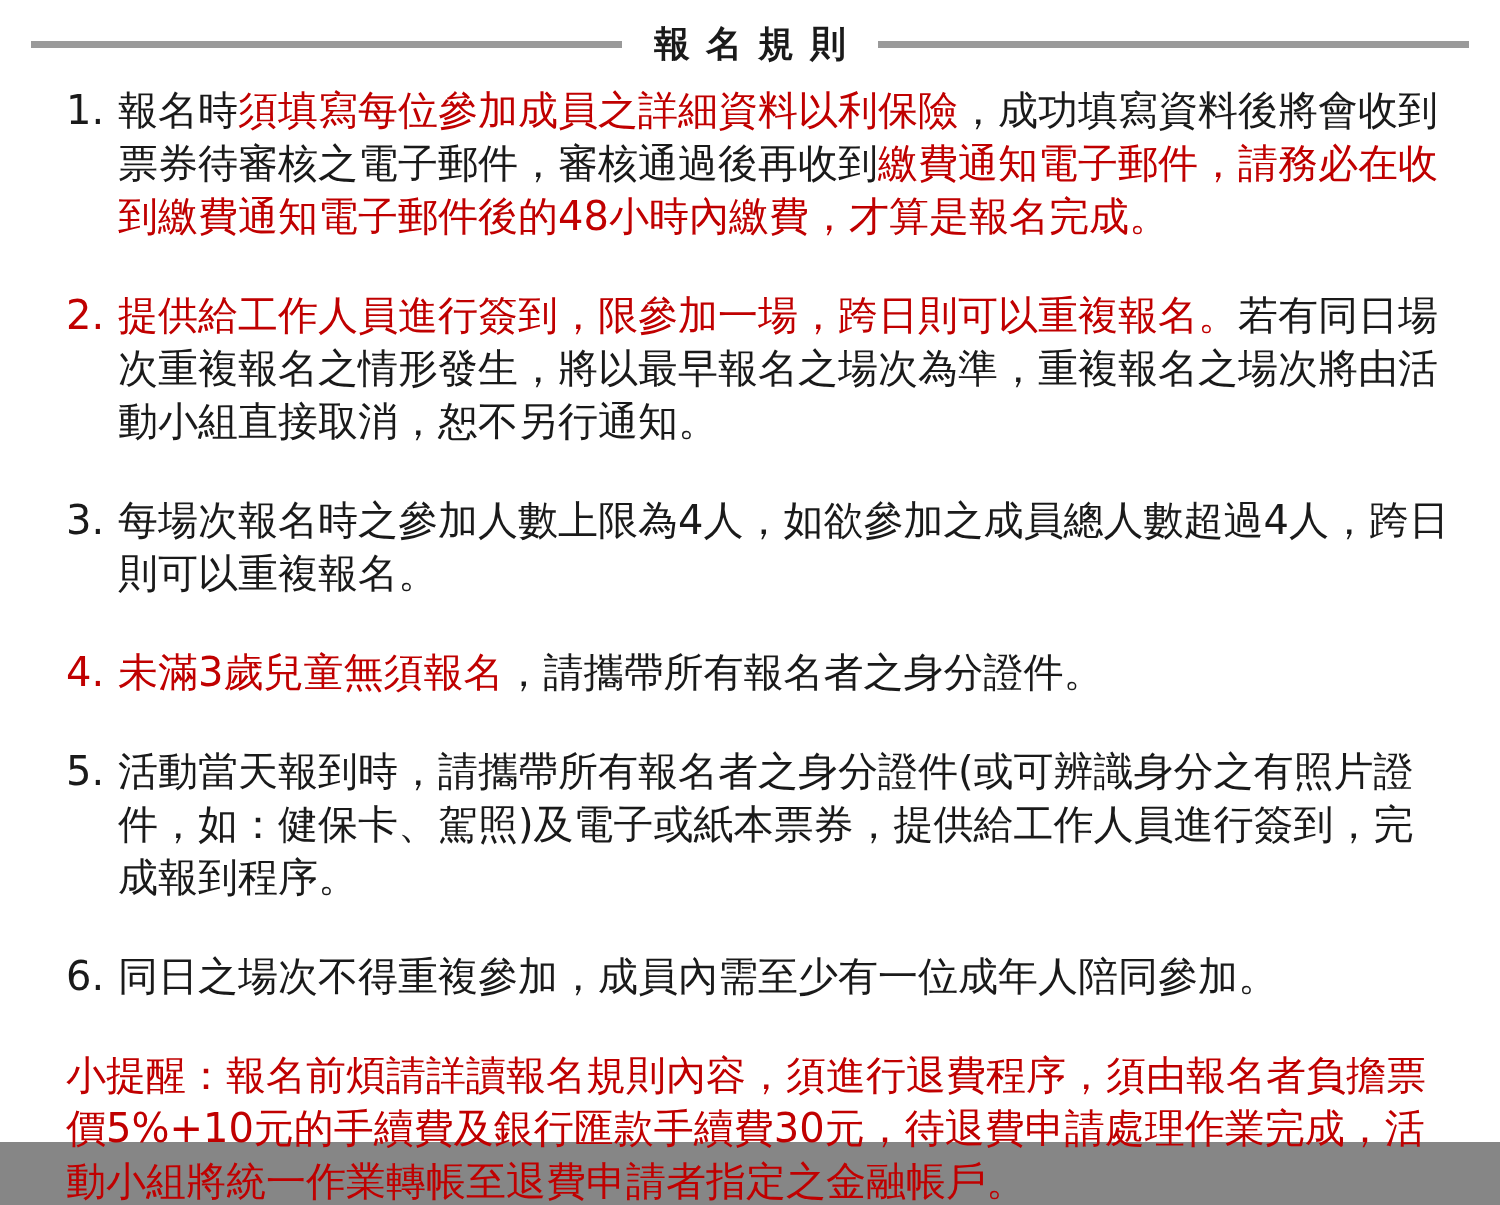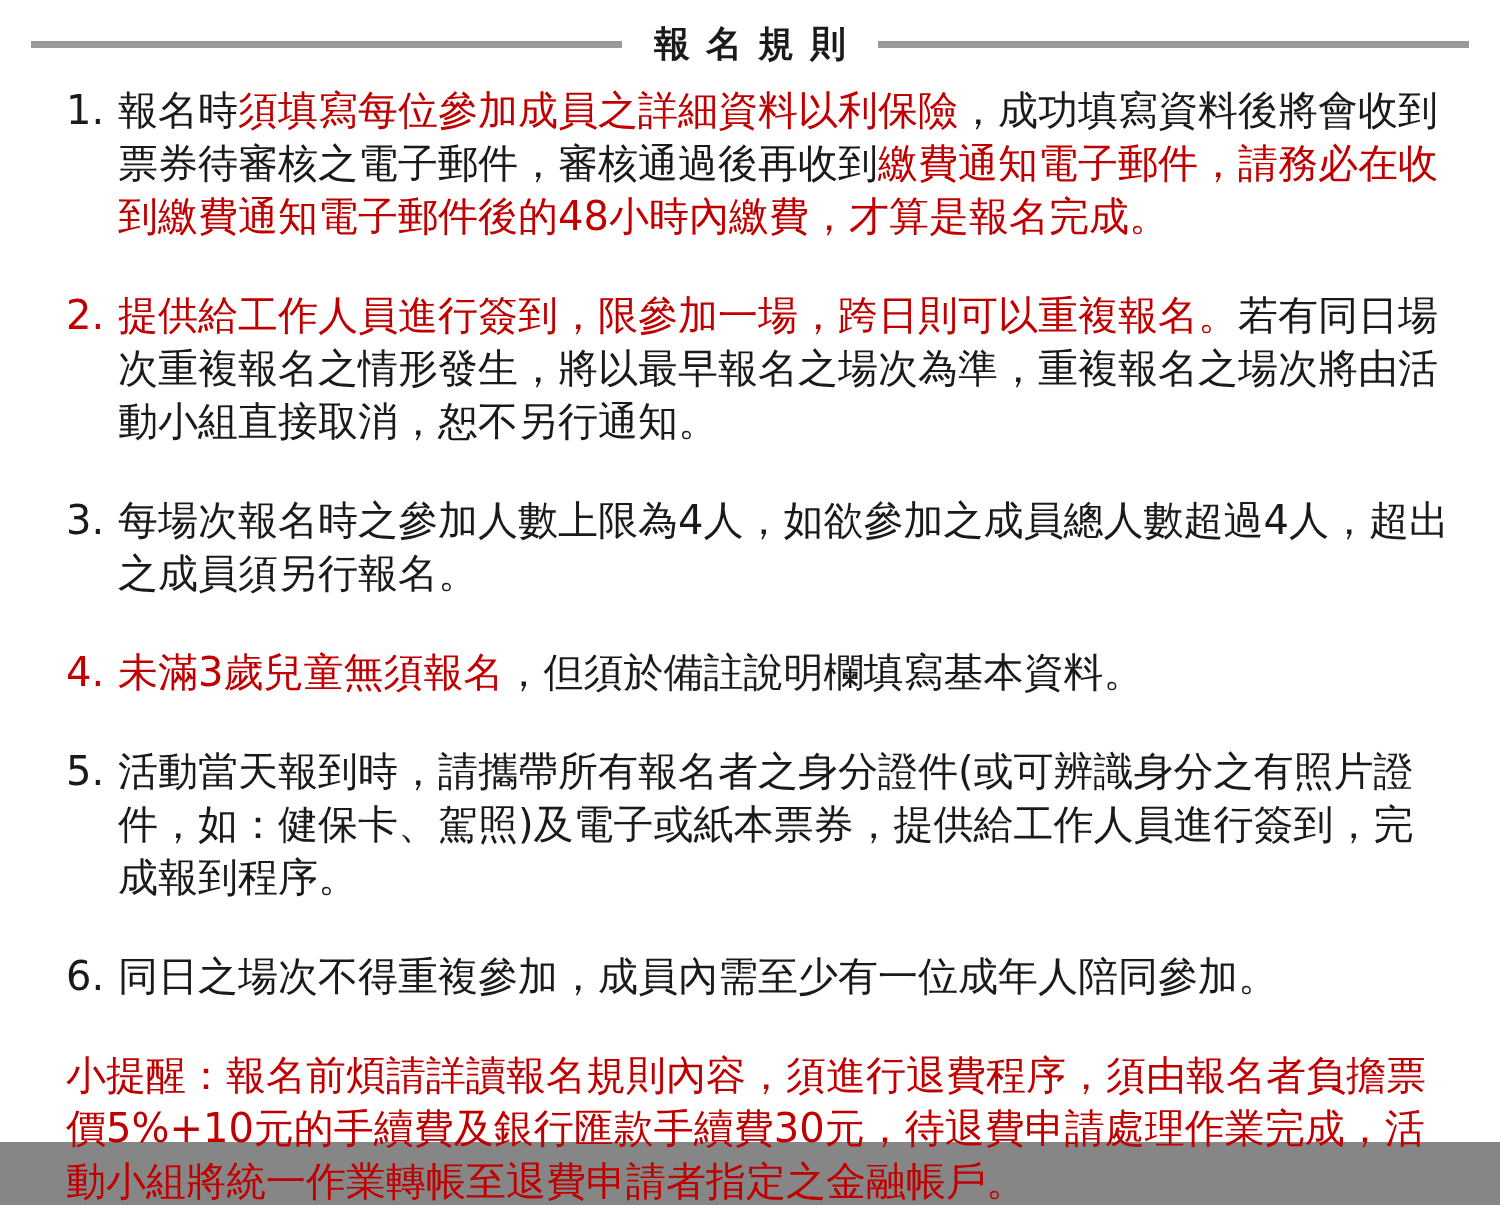--- a/index.html
+++ b/index.html
@@ -97,26 +97,26 @@
       <p class="rule-text"><span class="black">報名時</span><span class="red">須填寫每位參加成員之詳細資料以利保險</span><span class="black">，成功填寫資料後將會收到票券待審核之電子郵件，審核通過後再收到</span><span class="red">繳費通知電子郵件，請務必在收到繳費通知電子郵件後的48小時內繳費，才算是報名完成。</span></p>
     </li>
 
     <li class="rule">
       <span class="num red">2.</span>
       <p class="rule-text"><span class="red">提供給工作人員進行簽到，限參加一場，跨日則可以重複報名。</span><span class="black">若有同日場次重複報名之情形發生，將以最早報名之場次為準，重複報名之場次將由活動小組直接取消，恕不另行通知。</span></p>
     </li>
 
     <li class="rule">
       <span class="num black">3.</span>
-      <p class="rule-text"><span class="black">每場次報名時之參加人數上限為4人，如欲參加之成員總人數超過4人，超出之成員須另行報名。</span></p>
+      <p class="rule-text"><span class="black">每場次報名時之參加人數上限為4人，如欲參加之成員總人數超過4人，跨日則可以重複報名。</span></p>
     </li>
 
     <li class="rule">
       <span class="num red">4.</span>
-      <p class="rule-text"><span class="red">未滿3歲兒童無須報名</span><span class="black">，但須於備註說明欄填寫基本資料。</span></p>
+      <p class="rule-text"><span class="red">未滿3歲兒童無須報名</span><span class="black">，請攜帶所有報名者之身分證件。</span></p>
     </li>
 
     <li class="rule">
       <span class="num black">5.</span>
       <p class="rule-text"><span class="black">活動當天報到時，請攜帶所有報名者之身分證件(或可辨識身分之有照片證件，如：健保卡、駕照)及電子或紙本票券，提供給工作人員進行簽到，完成報到程序。</span></p>
     </li>
 
     <li class="rule">
       <span class="num black">6.</span>
       <p class="rule-text"><span class="black">同日之場次不得重複參加，成員內需至少有一位成年人陪同參加。</span></p>

